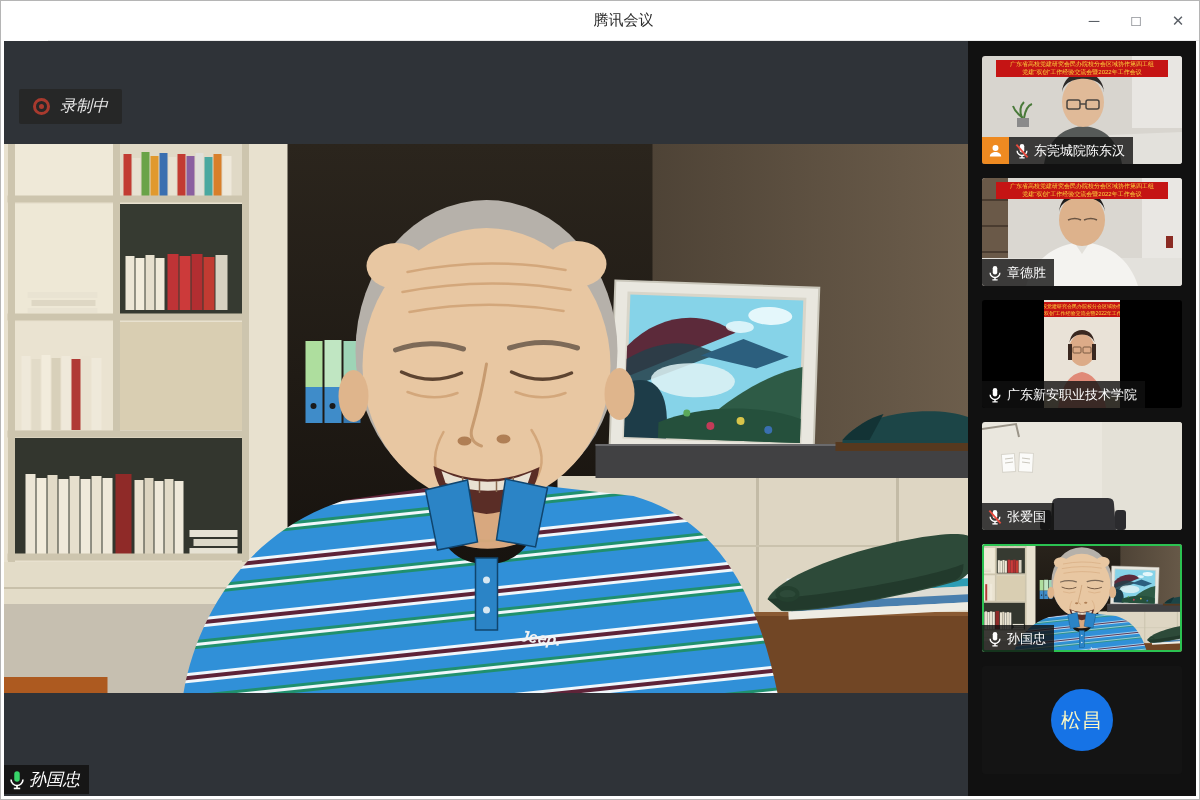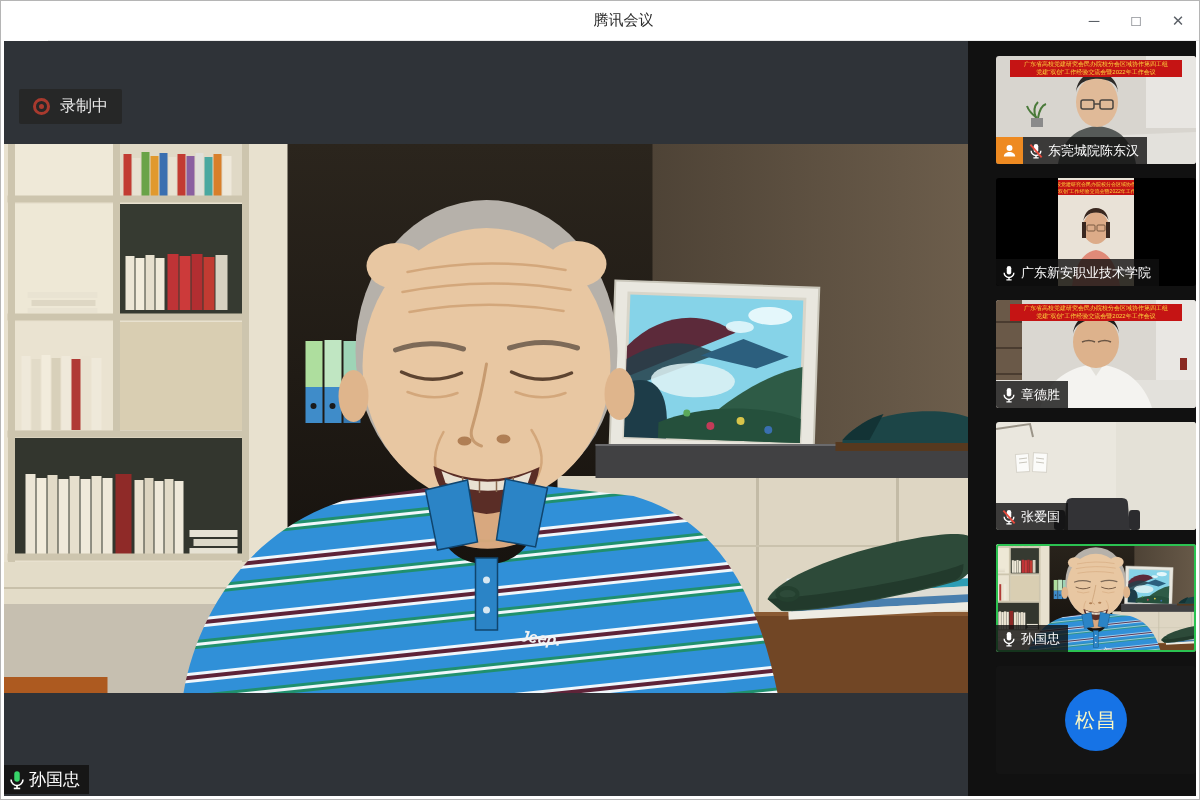--- a/index.html
+++ b/index.html
@@ -6,31 +6,31 @@
   *{box-sizing:border-box;}
   body{font-family:"Liberation Sans","DejaVu Sans",sans-serif;}
   .window{position:relative;width:1200px;height:800px;background:#fff;border:1px solid #b5b5b5;overflow:hidden;}
   
   .titlebar{position:relative;height:40px;background:#ffffff;border-bottom:1px solid #ececec;display:flex;align-items:center;margin-left:47px;}
   .titlebar .title{position:absolute;left:0;right:0;text-align:center;font-size:15px;color:#2b2b2b;}
   .win-controls{margin-left:auto;display:flex;align-items:center;gap:0;z-index:2;}
   .win-btn{width:42px;height:40px;display:flex;align-items:center;justify-content:center;font-size:15px;color:#5a5f66;cursor:pointer;background:transparent;border:none;}
   
   .content{position:absolute;top:40px;left:0;right:0;bottom:0;background:#0f0f0f;border:3px solid #ffffff;border-top:none;display:flex;}
-  .stage{position:relative;flex:1;background:#2f3338;overflow:hidden;}
+  .stage{position:relative;flex:1;background:#2f3338;overflow:hidden;font-style:italic;}
   .video-main{position:absolute;left:0;top:103px;width:100%;height:549px;overflow:hidden;background:#54493c;}
   .video-svg{width:100%;height:100%;display:block;}
   
   .record-chip{position:absolute;top:48px;left:15px;display:flex;align-items:center;gap:10px;background:rgba(38,38,38,.92);color:#e8e8e8;font-size:16px;padding:7px 14px;border-radius:2px;cursor:pointer;}
   .rec-dot{position:relative;width:17px;height:17px;border-radius:50%;border:3px solid #a83a2e;display:inline-block;}
   .rec-dot::after{content:"";position:absolute;left:3px;top:3px;width:5px;height:5px;border-radius:50%;background:#a83a2e;}
   
   .self-label{position:absolute;left:0;bottom:2px;display:flex;align-items:center;gap:1px;background:#161616;color:#ffffff;font-size:17px;padding:3px 9px 3px 2px;}
   
-  .sidebar{width:228px;background:#111111;display:flex;flex-direction:column;align-items:flex-end;padding-top:15px;gap:14px;}
+  .sidebar{width:228px;background:#111111;display:flex;flex-direction:column;align-items:center;padding-top:15px;gap:14px;}
   .thumb{position:relative;width:200px;height:108px;border-radius:3px;overflow:hidden;background:#000;flex:none;cursor:pointer;}
   .thumb.active{outline:2px solid #2bc251;outline-offset:-2px;}
   .thumb svg.fill{width:100%;height:100%;display:block;}
   .thumb-label{position:absolute;left:0;bottom:0;display:flex;align-items:center;background:rgba(16,16,16,.8);color:#fff;font-size:13px;height:27px;padding-right:8px;max-width:100%;white-space:nowrap;overflow:hidden;}
   .thumb-label .txt{padding-left:3px;}
   .badge-host{width:27px;height:27px;background:#ee8a21;display:flex;align-items:center;justify-content:center;flex:none;}
   .badge-host svg{width:17px;height:17px;}
   .mic{width:18px;height:18px;margin-left:4px;flex:none;color:#fff;}
   .mic-self-big{width:22px;height:22px;color:#fff;}
   
@@ -339,48 +339,20 @@
         <div class="thumb-label">
           <span class="badge-host">
               <svg viewBox="0 0 24 24">
                 <use href="#ic-user"></use>
               </svg>
             </span>
           <svg class="mic">
               <use href="#ic-mic-off"></use>
             </svg>
           <span class="txt">东莞城院陈东汉</span>
-        </div>
-      </div>
-
-      <div class="thumb">
-        <div class="t3-strip">
-          <svg class="fill" viewBox="0 0 76 108" preserveAspectRatio="none">
-            <rect width="76" height="108" fill="#e9e2d7"></rect>
-            <rect x="0" y="96" width="76" height="12" fill="#c9b896"></rect>
-            <path d="M14 108 C18 84 26 74 38 72 C50 74 58 85 62 108 Z" fill="#e08a78"></path>
-            <ellipse cx="38" cy="50" rx="13" ry="16" fill="#dcab88"></ellipse>
-            <path d="M25 48 C23 30 53 30 51 48 C51 36 46 30 38 30 C30 30 25 36 25 48 Z" fill="#3a2820"></path>
-            <rect x="24" y="44" width="4" height="16" fill="#3a2820"></rect>
-              <rect x="48" y="44" width="4" height="16" fill="#3a2820"></rect>
-            <g fill="none" stroke="#7a5a42" stroke-width="1">
-                <rect x="29" y="47" width="8" height="6" rx="1"></rect>
-                <rect x="39" y="47" width="8" height="6" rx="1"></rect>
-              </g>
-          </svg>
-          <div class="t3-banner">
-            <div>广东省高校党建研究会民办院校分会区域协作第四工组</div>
-            <div>党建“双创”工作经验交流会暨2022年工作会议</div>
-          </div>
-        </div>
-        <div class="thumb-label">
-          <svg class="mic">
-              <use href="#ic-mic"></use>
-            </svg>
-          <span class="txt">广东新安职业技术学院</span>
         </div>
       </div>
 
       <div class="thumb">
         <svg class="fill" viewBox="0 0 200 108" preserveAspectRatio="none">
           <rect width="200" height="108" fill="#dad7d1"></rect>
           <rect x="0" y="0" width="26" height="108" fill="#6a5948"></rect>
           <g stroke="#4a3c30" stroke-width="2">
               <line x1="0" y1="22" x2="26" y2="22"></line>
               <line x1="0" y1="48" x2="26" y2="48"></line>
@@ -404,20 +376,48 @@
         </div>
         <div class="thumb-label">
           <svg class="mic">
               <use href="#ic-mic"></use>
             </svg>
           <span class="txt">章德胜</span>
         </div>
       </div>
 
       <div class="thumb">
+        <div class="t3-strip">
+          <svg class="fill" viewBox="0 0 76 108" preserveAspectRatio="none">
+            <rect width="76" height="108" fill="#e9e2d7"></rect>
+            <rect x="0" y="96" width="76" height="12" fill="#c9b896"></rect>
+            <path d="M14 108 C18 84 26 74 38 72 C50 74 58 85 62 108 Z" fill="#e08a78"></path>
+            <ellipse cx="38" cy="50" rx="13" ry="16" fill="#dcab88"></ellipse>
+            <path d="M25 48 C23 30 53 30 51 48 C51 36 46 30 38 30 C30 30 25 36 25 48 Z" fill="#3a2820"></path>
+            <rect x="24" y="44" width="4" height="16" fill="#3a2820"></rect>
+              <rect x="48" y="44" width="4" height="16" fill="#3a2820"></rect>
+            <g fill="none" stroke="#7a5a42" stroke-width="1">
+                <rect x="29" y="47" width="8" height="6" rx="1"></rect>
+                <rect x="39" y="47" width="8" height="6" rx="1"></rect>
+              </g>
+          </svg>
+          <div class="t3-banner">
+            <div>广东省高校党建研究会民办院校分会区域协作第四工组</div>
+            <div>党建“双创”工作经验交流会暨2022年工作会议</div>
+          </div>
+        </div>
+        <div class="thumb-label">
+          <svg class="mic">
+              <use href="#ic-mic"></use>
+            </svg>
+          <span class="txt">广东新安职业技术学院</span>
+        </div>
+      </div>
+
+      <div class="thumb">
         <svg class="fill" viewBox="0 0 200 108" preserveAspectRatio="none">
           <rect width="200" height="108" fill="#eae7de"></rect>
           <rect x="120" y="0" width="80" height="108" fill="#e4e1d7"></rect>
           <polyline points="0,7 34,2 37,15" fill="none" stroke="#9a9488" stroke-width="2"></polyline>
           <g>
             <rect x="20" y="32" width="13" height="18" fill="#fbfbf9" stroke="#d8d5cc" transform="rotate(-4 26 41)"></rect>
             <rect x="37" y="31" width="14" height="19" fill="#fbfbf9" stroke="#d8d5cc" transform="rotate(3 44 40)"></rect>
             <g stroke="#c9c6bc" stroke-width="1">
                 <line x1="23" y1="37" x2="31" y2="36"></line>
                 <line x1="23" y1="41" x2="31" y2="40"></line>

